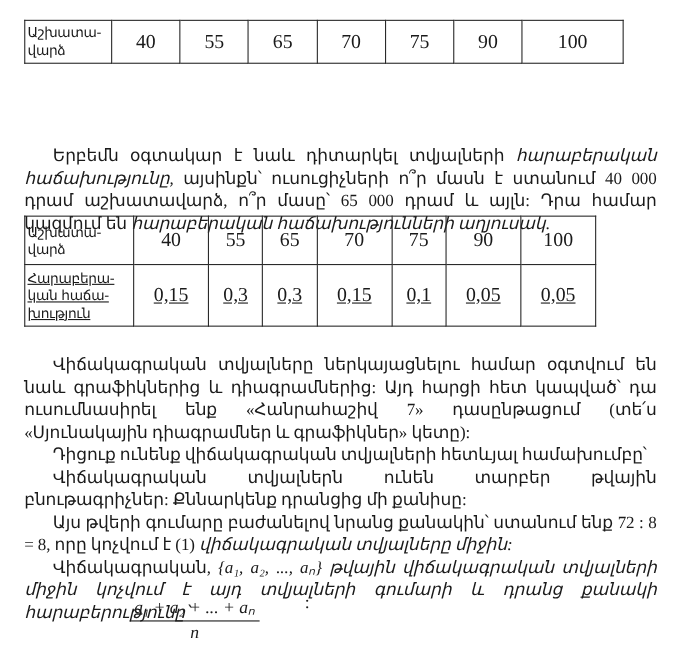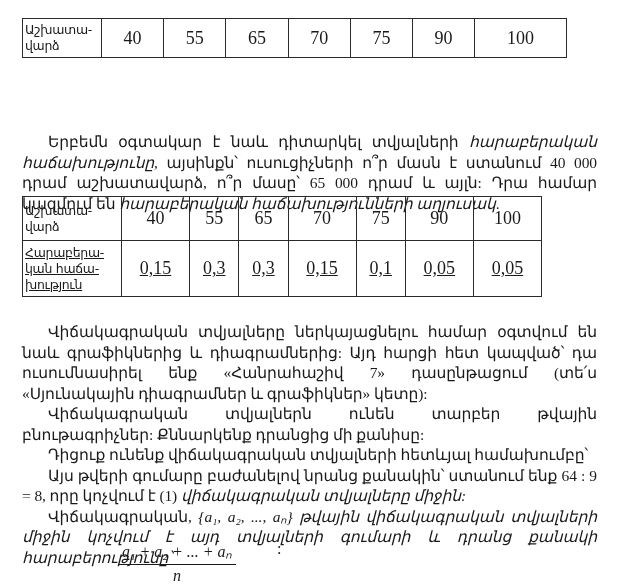--- a/index.html
+++ b/index.html
@@ -107,23 +107,23 @@
     <td>0,15</td>
     <td>0,1</td>
     <td>0,05</td>
     <td>0,05</td>
   </tr>
 </tbody>
   </table>
 
 <div class="text" id="para2">
   <p class="indent">Վիճակագրական տվյալները ներկայացնելու համար օգտվում են նաև գրաֆիկներից և դիագրամներից: Այդ հարցի հետ կապված՝ դա ուսումնասիրել ենք «Հանրահաշիվ 7» դասընթացում (տե՛ս «Սյունակային դիագրամներ և գրաֆիկներ» կետը):</p>
+  <p class="indent">Դիցուք ունենք վիճակագրական տվյալների հետևյալ համախումբը՝</p>
   <p class="indent">Վիճակագրական տվյալներն ունեն տարբեր թվային բնութագրիչներ: Քննարկենք դրանցից մի քանիսը:</p>
-  <p class="indent">Դիցուք ունենք վիճակագրական տվյալների հետևյալ համախումբը՝</p>
-  <p class="indent"><span>Այս թվերի գումարը բաժանելով նրանց քանակին՝ ստանում ենք 64 : 9 = 8, որը կոչվում է (1) </span><span class="i">վիճակագրական տվյալները միջին:</span></p>
+  <p class="indent"><span>Այս թվերի գումարը բաժանելով նրանց քանակին՝ ստանում ենք 72 : 8 = 8, որը կոչվում է (1) </span><span class="i">վիճակագրական տվյալները միջին:</span></p>
   <p class="indent"><span>Վիճակագրական, </span><span class="i">{a₁, a₂, ..., aₙ} թվային վիճակագրական տվյալների միջին կոչվում է այդ տվյալների գումարի և դրանց քանակի հարաբերությունը՝</span></p>
 </div>
 
 <div id="formula">
   <span class="frac">
     <span class="num">a₁ + a₂ + ... + aₙ</span>
     <span class="den">n</span>
   </span>
   <span class="colon">:</span>
 </div>

